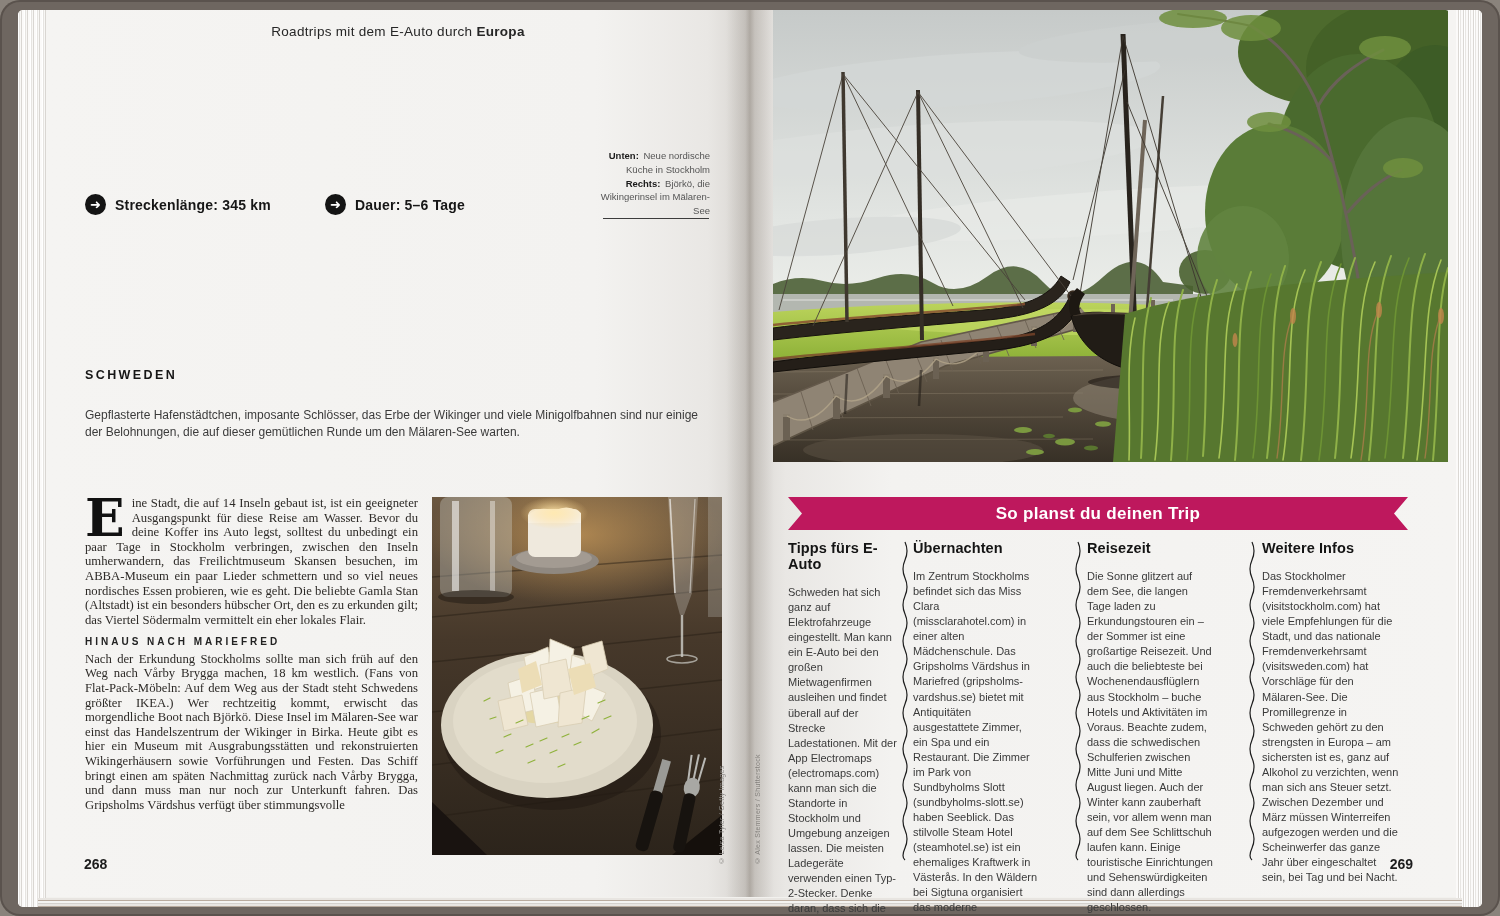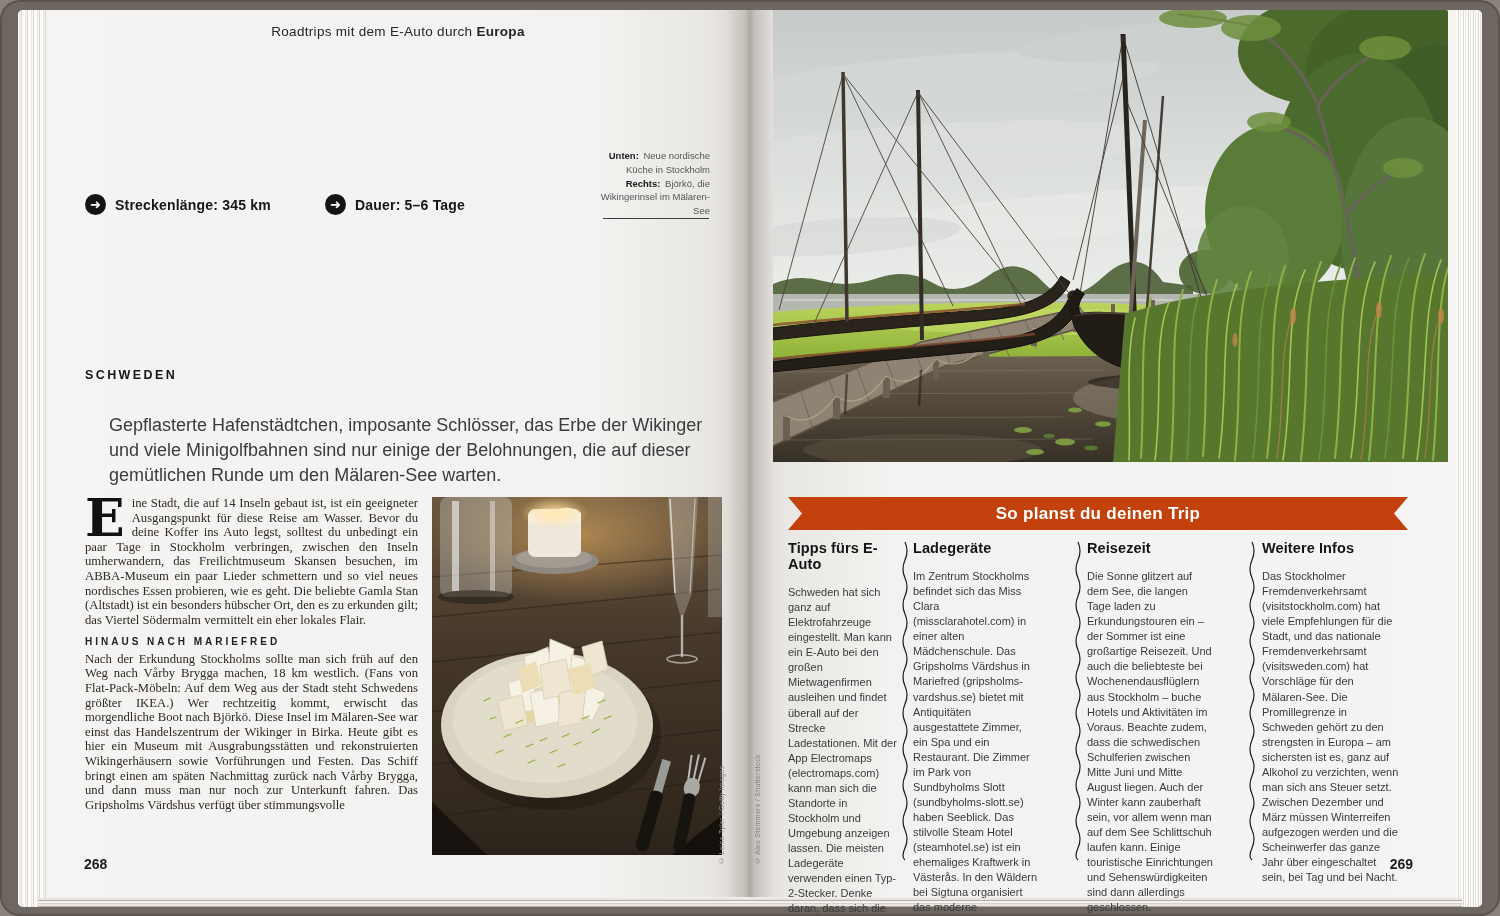--- a/index.html
+++ b/index.html
@@ -24,40 +24,40 @@
   .running-header{position:absolute;left:46px;top:24px;width:704px;text-align:center;font-size:13.5px;color:#262626;letter-spacing:.3px;font-weight:500;}
   .running-header .hl{font-weight:700;}
 
   .badges{position:absolute;left:85px;top:194px;display:flex;gap:54px;align-items:center;}
   .badge{display:flex;align-items:center;gap:9px;}
   .badge-icon{width:21px;height:21px;border-radius:50%;background:#141414;color:#fff;display:flex;align-items:center;justify-content:center;font-size:13px;font-weight:700;line-height:1;}
   .badge-label{font-size:14px;font-weight:700;color:#161616;letter-spacing:.2px;}
 
   .page-title{position:absolute;left:83px;top:262px;width:610px;font-size:46px;line-height:1.1;font-weight:700;color:#121212;letter-spacing:-.8px;}
   .country{position:absolute;left:85px;top:368px;font-size:12.5px;font-weight:700;letter-spacing:2.4px;color:#161616;}
-  .intro{position:absolute;left:85px;top:395px;width:618px;font-size:18px;line-height:1.38;color:#3b3b3b;font-weight:400;margin-left:24px;}
+  .intro{position:absolute;left:85px;top:395px;width:618px;font-size:12px;line-height:1.38;color:#3b3b3b;font-weight:400;}
 
   .article{position:absolute;left:85px;top:496px;width:333px;height:364px;font-size:12.7px;line-height:1.15;color:#2d2a27;text-align:justify;overflow:hidden;}
   .dropcap{float:left;font-size:52px;line-height:40px;font-weight:700;color:#111;margin:2px 7px 0 0;font-family:"DejaVu Serif","Liberation Serif",serif;}
   .sect-heading{font-family:"Liberation Sans","DejaVu Sans",sans-serif;font-size:10px;letter-spacing:3px;font-weight:600;color:#222;margin:9px 0 4px 0;text-align:left;}
   .article p{margin:0;}
 
   .photo-caption{position:absolute;left:596px;top:149px;width:114px;text-align:right;font-size:9.5px;line-height:1.45;color:#555;}
   .photo-caption b{color:#1a1a1a;font-weight:700;}
   .photo-caption .cap-txt{margin-left:2px;}
   .caption-rule{position:absolute;left:603px;top:218px;width:106px;height:1.4px;background:#3c3c3c;}
 
   .food-photo{position:absolute;left:432px;top:497px;width:290px;height:358px;}
   .main-photo{position:absolute;left:773px;top:10px;width:675px;height:452px;}
 
   .credit{position:absolute;writing-mode:vertical-rl;transform:rotate(180deg);font-size:7px;letter-spacing:.3px;color:#8d8b88;height:122px;}
   .credit-left{left:718px;top:742px;}
   .credit-right{left:754px;top:742px;}
 
-  .trip-banner{position:absolute;left:788px;top:497px;width:620px;height:33px;background:#c2410c;color:#fff;
+  .trip-banner{position:absolute;left:788px;top:497px;width:620px;height:33px;background:#be185d;color:#fff;
     display:flex;align-items:center;justify-content:center;font-size:17px;font-weight:700;letter-spacing:.3px;
     clip-path:polygon(0 0,100% 0,calc(100% - 14px) 50%,100% 100%,0 100%,14px 50%);}
 
   .tips-col{position:absolute;top:540px;}
   .tips-col h3{margin:0;font-size:14.5px;font-weight:700;color:#141414;letter-spacing:.1px;}
   .tips-col p{margin:13px 0 0 0;font-size:11px;line-height:1.37;color:#3a3a3a;}
   .col-1{left:788px;width:110px;}
   .col-2{left:913px;width:126px;}
   .col-3{left:1087px;width:126px;}
   .col-4{left:1262px;width:138px;}
@@ -433,21 +433,21 @@
     </g>
   </svg>
 
   <div class="trip-banner">So planst du deinen Trip</div>
 
   <div class="tips-col col-1">
     <h3>Tipps fürs E-Auto</h3>
     <p>Schweden hat sich ganz auf Elektrofahrzeuge eingestellt. Man kann ein E-Auto bei den großen Mietwagenfirmen ausleihen und findet überall auf der Strecke Ladestationen. Mit der App Electromaps (electromaps.com) kann man sich die Standorte in Stockholm und Umgebung anzeigen lassen. Die meisten Ladegeräte verwenden einen Typ-2-Stecker. Denke daran, dass sich die Batterien bei kaltem Wetter schneller entladen können; wenn dein E-Fahrzeug darüber verfügt, solltest du den Eco-Modus nutzen.</p>
   </div>
   <div class="tips-col col-2">
-    <h3>Ladegeräte</h3>
+    <h3>Übernachten</h3>
     <p>Im Zentrum Stockholms befindet sich das Miss Clara (missclarahotel.com) in einer alten Mädchenschule. Das Gripsholms Värdshus in Mariefred (gripsholms-vardshus.se) bietet mit Antiquitäten ausgestattete Zimmer, ein Spa und ein Restaurant. Die Zimmer im Park von Sundbyholms Slott (sundbyholms-slott.se) haben Seeblick. Das stilvolle Steam Hotel (steamhotel.se) ist ein ehemaliges Kraftwerk in Västerås. In den Wäldern bei Sigtuna organisiert das moderne Sigtunahöjden (sigtunahojden.se) auch Outdoor-Aktivitäten.</p>
   </div>
   <div class="tips-col col-3">
     <h3>Reisezeit</h3>
     <p>Die Sonne glitzert auf dem See, die langen Tage laden zu Erkundungstouren ein – der Sommer ist eine großartige Reisezeit. Und auch die beliebteste bei Wochenendausflüglern aus Stockholm – buche Hotels und Aktivitäten im Voraus. Beachte zudem, dass die schwedischen Schulferien zwischen Mitte Juni und Mitte August liegen. Auch der Winter kann zauberhaft sein, vor allem wenn man auf dem See Schlittschuh laufen kann. Einige touristische Einrichtungen und Sehenswürdigkeiten sind dann allerdings geschlossen.</p>
   </div>
   <div class="tips-col col-4">
     <h3>Weitere Infos</h3>
     <p>Das Stockholmer Fremdenverkehrsamt (visitstockholm.com) hat viele Empfehlungen für die Stadt, und das nationale Fremdenverkehrsamt (visitsweden.com) hat Vorschläge für den Mälaren-See. Die Promillegrenze in Schweden gehört zu den strengsten in Europa – am sichersten ist es, ganz auf Alkohol zu verzichten, wenn man sich ans Steuer setzt. Zwischen Dezember und März müssen Winterreifen aufgezogen werden und die Scheinwerfer das ganze Jahr über eingeschaltet sein, bei Tag und bei Nacht.</p>
   </div>

